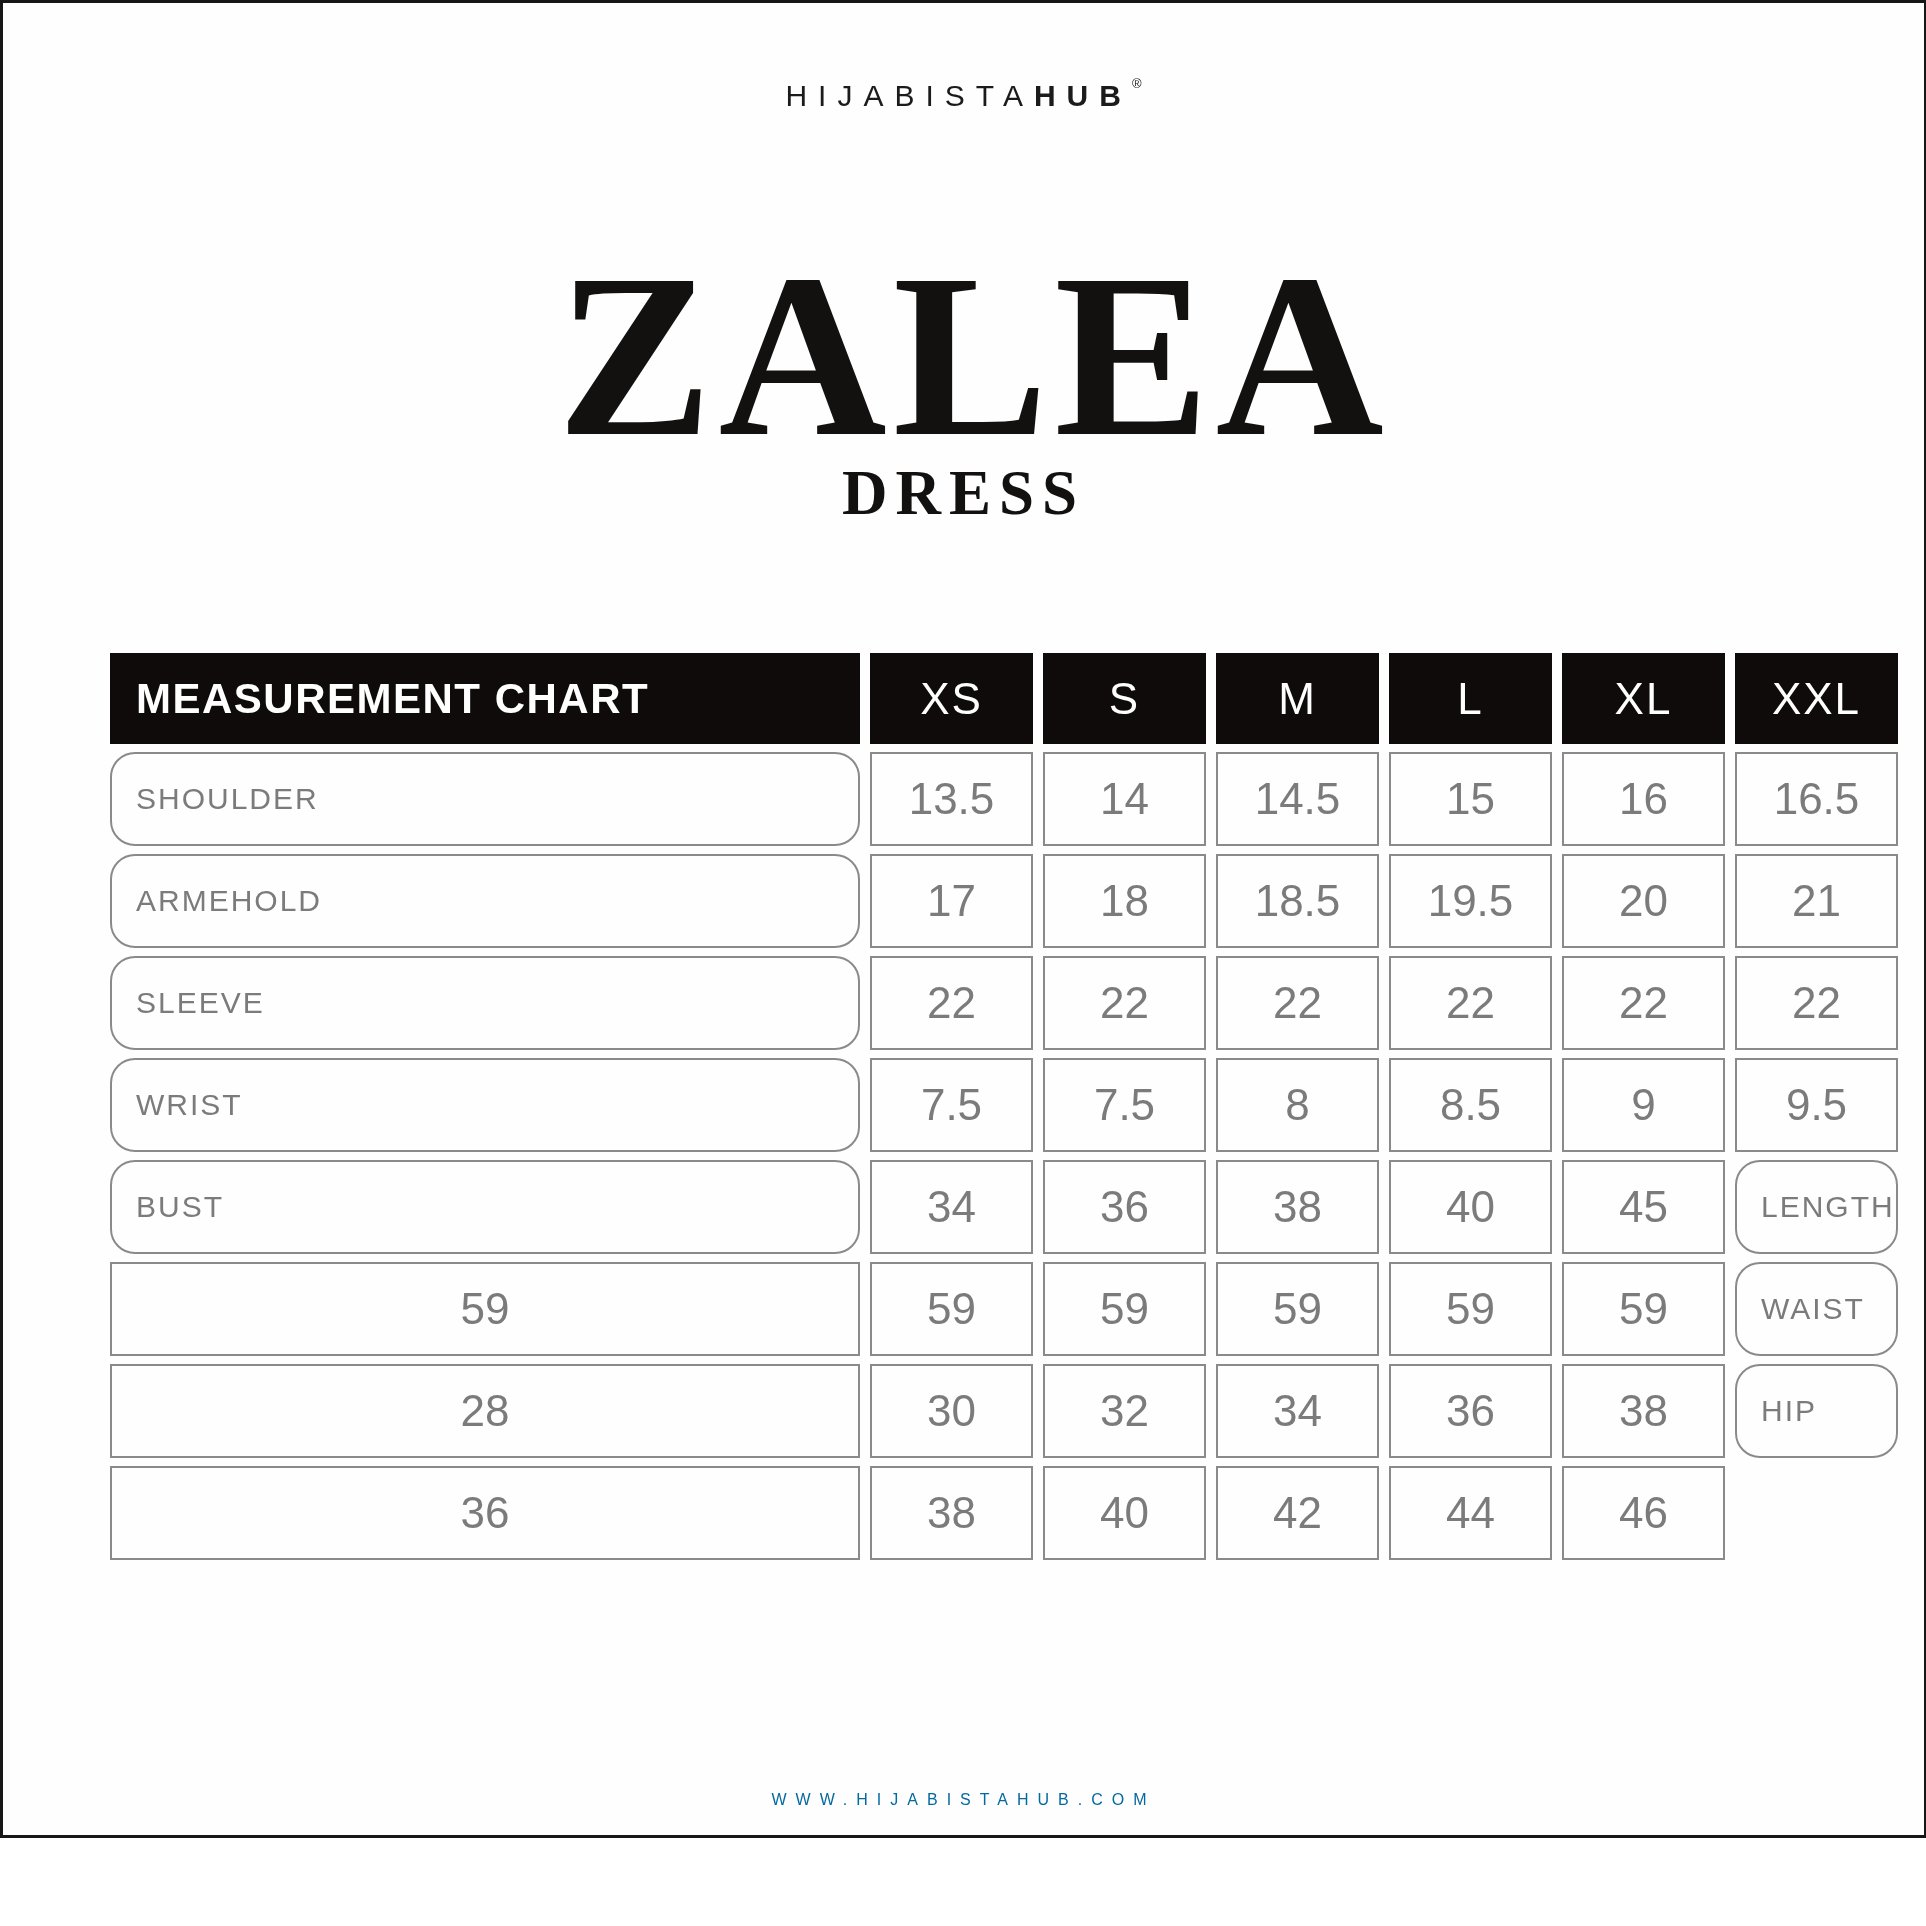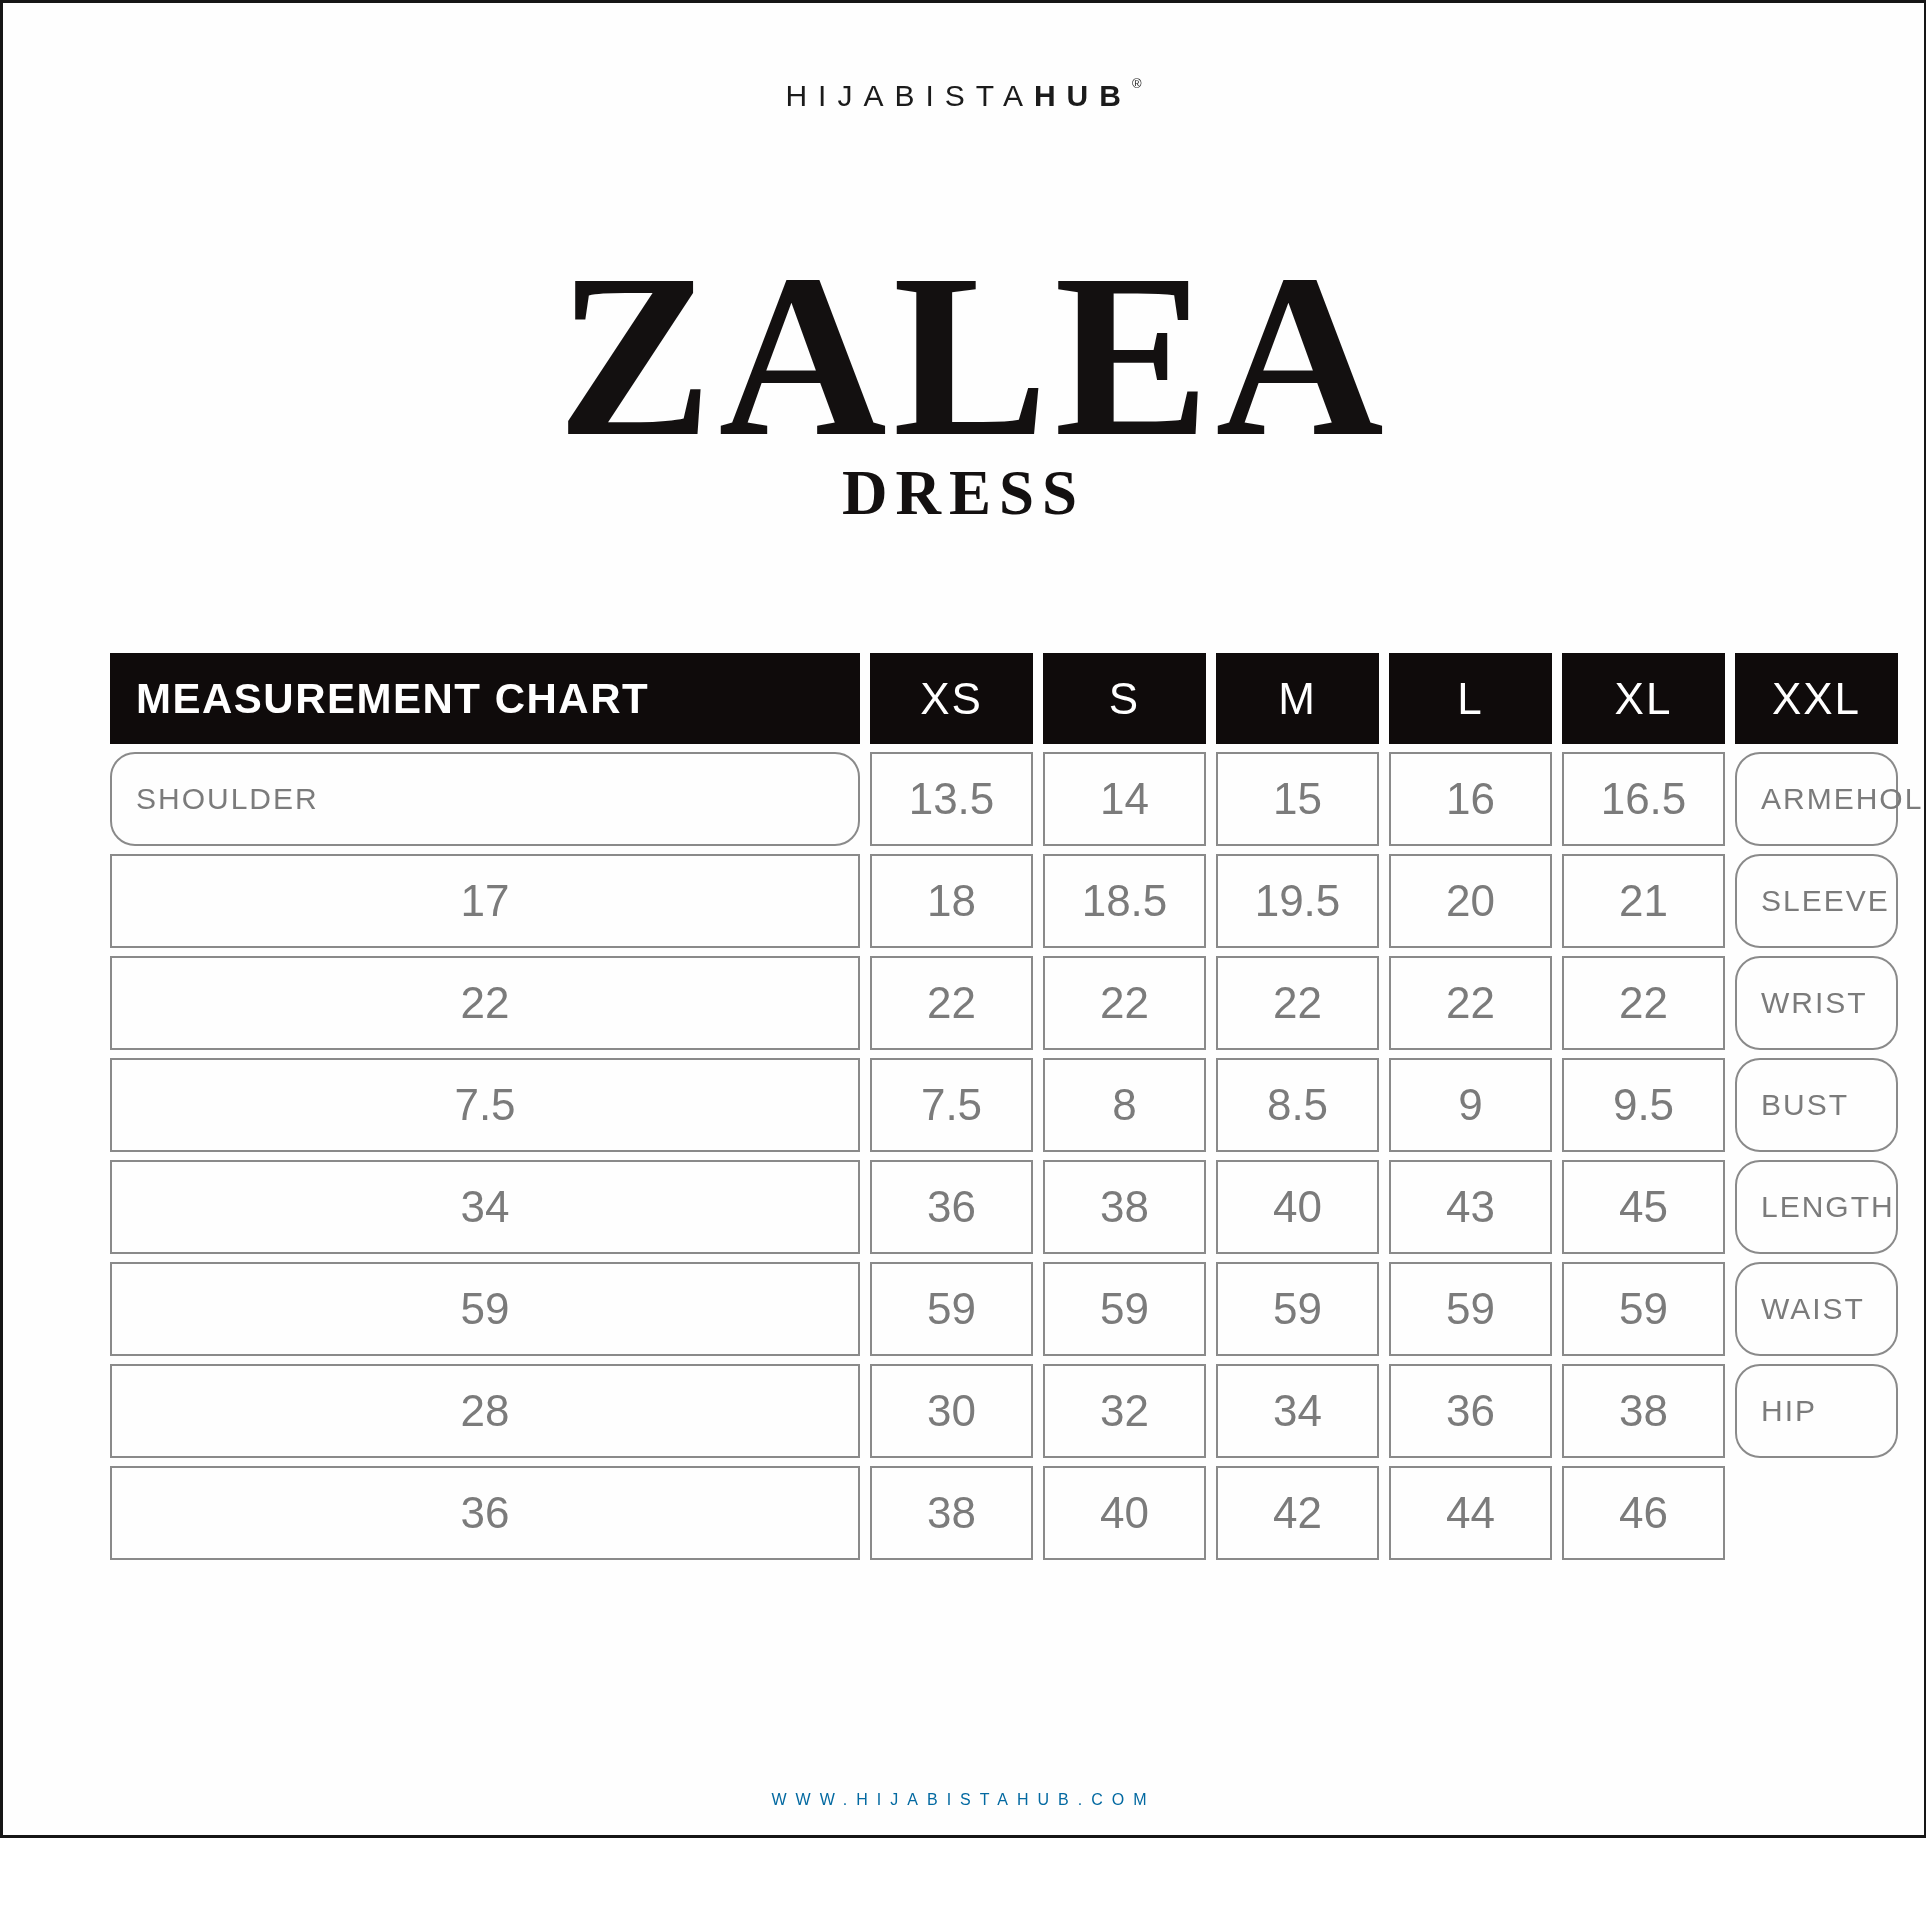--- a/index.html
+++ b/index.html
@@ -135,20 +135,21 @@
     <div class="th">XS</div>
     <div class="th">S</div>
     <div class="th">M</div>
     <div class="th">L</div>
     <div class="th">XL</div>
     <div class="th">XXL</div>
 
     <div class="cell cell-label">SHOULDER</div>
     <div class="cell">13.5</div>
     <div class="cell">14</div>
+    <div class="cell">14.5</div>
     <div class="cell">15</div>
     <div class="cell">16</div>
     <div class="cell">16.5</div>
 
     <div class="cell cell-label">ARMEHOLD</div>
     <div class="cell">17</div>
     <div class="cell">18</div>
     <div class="cell">18.5</div>
     <div class="cell">19.5</div>
     <div class="cell">20</div>
@@ -168,21 +169,20 @@
     <div class="cell">8</div>
     <div class="cell">8.5</div>
     <div class="cell">9</div>
     <div class="cell">9.5</div>
 
     <div class="cell cell-label">BUST</div>
     <div class="cell">34</div>
     <div class="cell">36</div>
     <div class="cell">38</div>
     <div class="cell">40</div>
-    <div class="cell">43</div>
     <div class="cell">45</div>
 
     <div class="cell cell-label">LENGTH</div>
     <div class="cell">59</div>
     <div class="cell">59</div>
     <div class="cell">59</div>
     <div class="cell">59</div>
     <div class="cell">59</div>
     <div class="cell">59</div>
 

